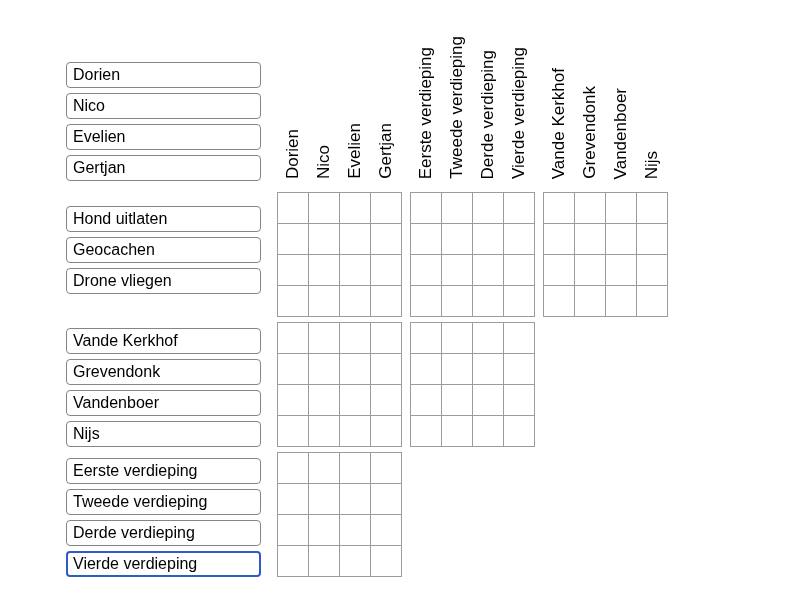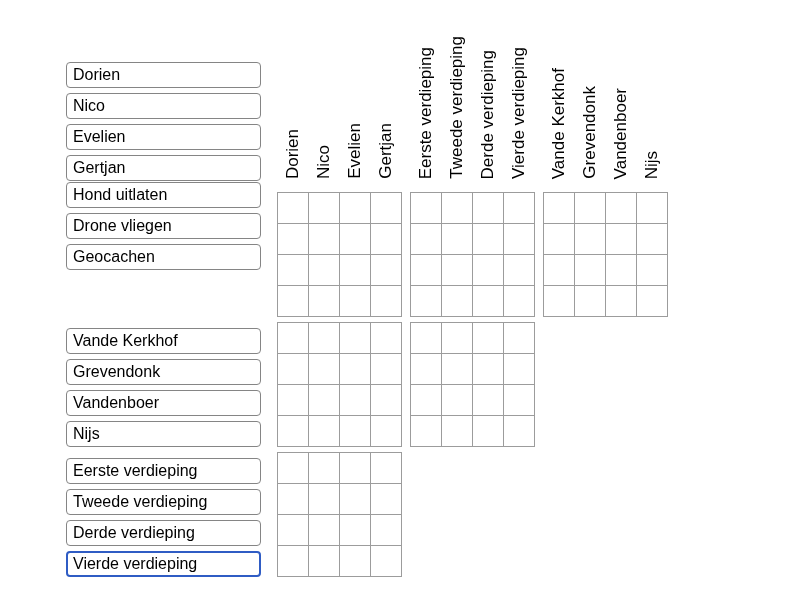--- a/index.html
+++ b/index.html
@@ -115,24 +115,24 @@
         <span class="collabel">Nijs</span>
       </div>
   </div>
 
   <div class="rowgroup" style="top:62px">
     <div class="rowbox">Dorien</div>
     <div class="rowbox">Nico</div>
     <div class="rowbox">Evelien</div>
     <div class="rowbox">Gertjan</div>
   </div>
-  <div class="rowgroup" style="top:182px">
+  <div class="rowgroup" style="top:206px">
     <div class="rowbox">Hond uitlaten</div>
+    <div class="rowbox">Geocachen</div>
     <div class="rowbox">Drone vliegen</div>
-    <div class="rowbox">Geocachen</div>
   </div>
   <div class="rowgroup" style="top:328px">
     <div class="rowbox">Vande Kerkhof</div>
     <div class="rowbox">Grevendonk</div>
     <div class="rowbox">Vandenboer</div>
     <div class="rowbox">Nijs</div>
   </div>
   <div class="rowgroup" style="top:458px">
     <div class="rowbox">Eerste verdieping</div>
     <div class="rowbox">Tweede verdieping</div>

